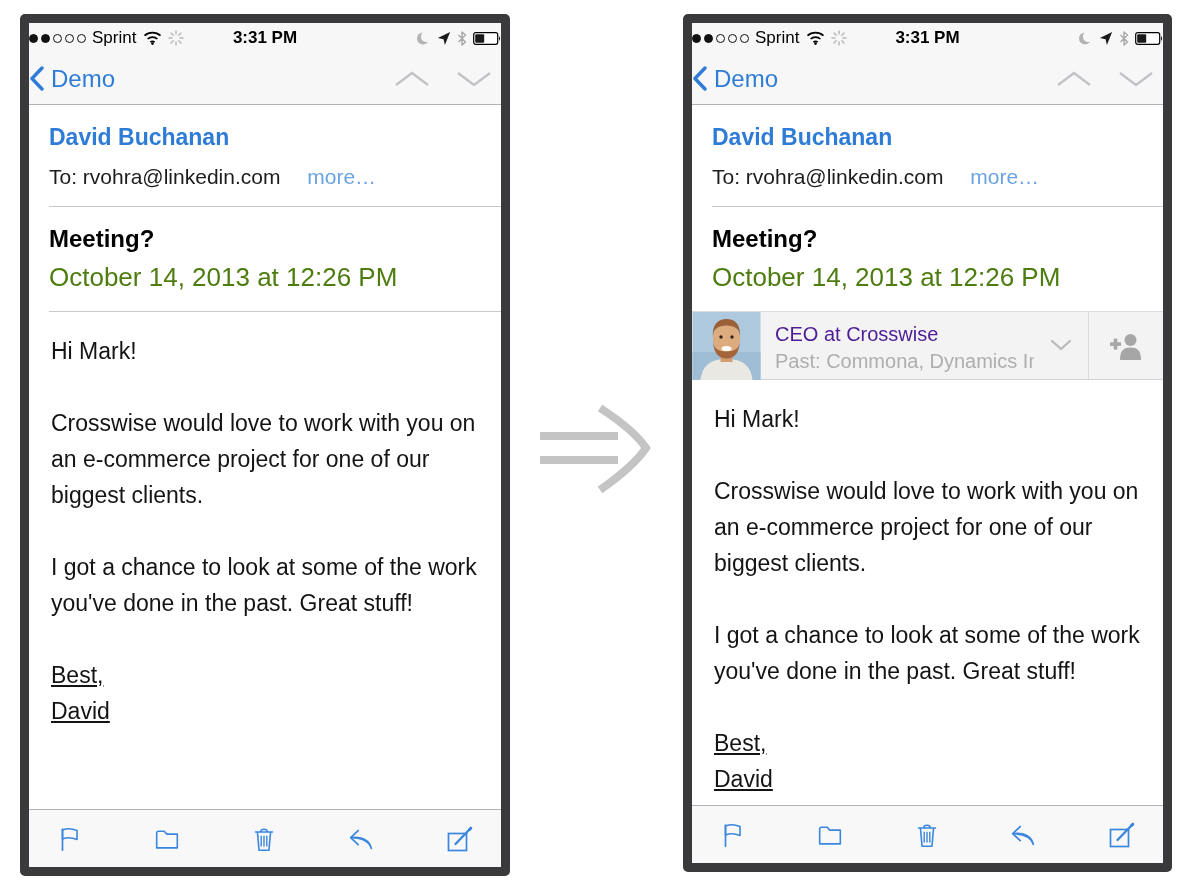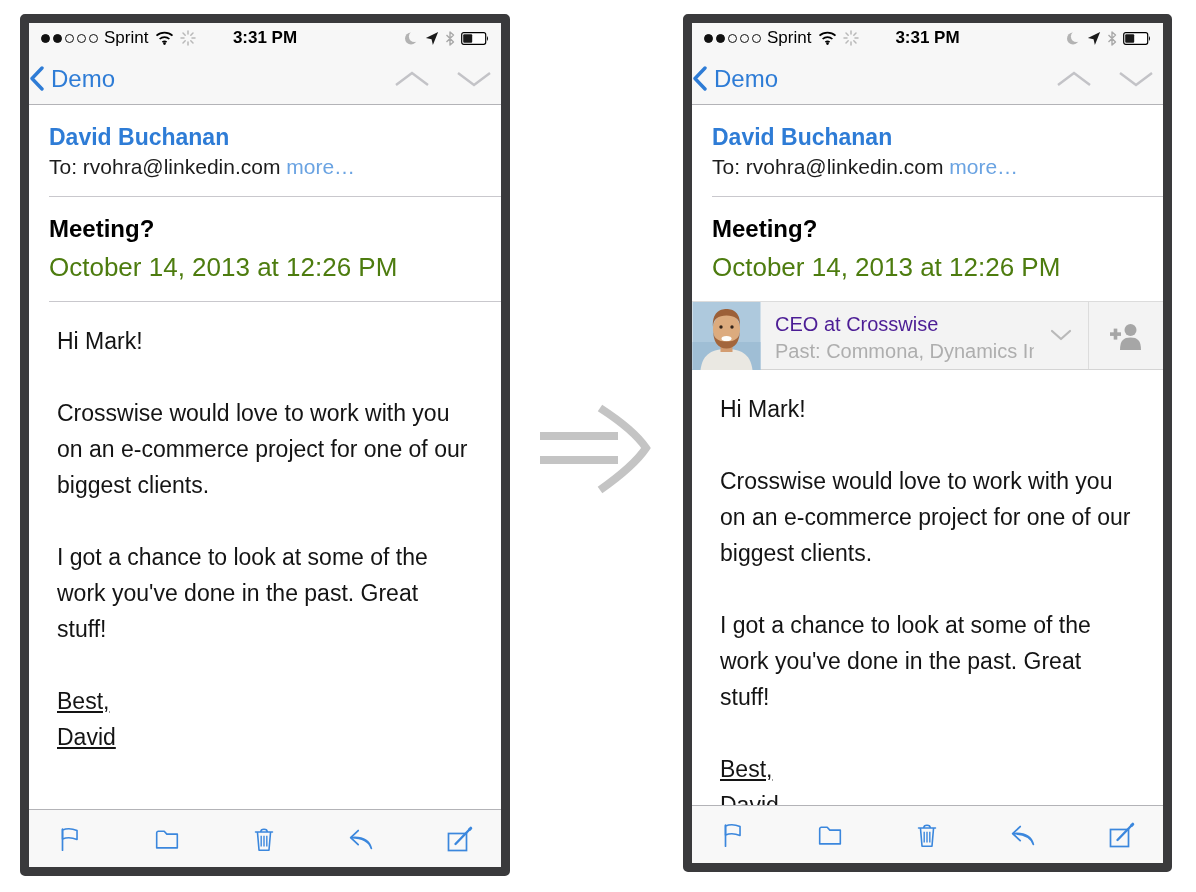--- a/index.html
+++ b/index.html
@@ -7,58 +7,58 @@
   body { font-family:"Liberation Sans", sans-serif; }
   .canvas { position:relative; width:1196px; height:892px; background:#fff; overflow:hidden; }
 
   
   .phone { position:absolute; background:#fff; border:9px solid #3a3a3c; border-radius:5px; overflow:hidden; }
   .phone.left  { left:20px;  top:14px; width:490px; height:862px; }
   .phone.right { left:683px; top:14px; width:489px; height:858px; }
   .screen { position:relative; width:100%; height:100%; background:#fff; overflow:hidden; }
 
   
-  .status-bar { height:30px; background:#f7f7f7; display:flex; align-items:center; padding:0 12px; position:relative; font-size:17px; color:#000; }
+  .status-bar { height:30px; background:#f7f7f7; display:flex; align-items:center; padding:0 0; position:relative; font-size:17px; color:#000; }
   .sig-dots { display:flex; gap:3px; align-items:center; margin-right:6px; }
   .dot { width:9px; height:9px; border-radius:50%; border:1.3px solid #111; }
   .dot.filled { background:#111; }
   .carrier { margin-right:7px; color:#000; }
   .sb-icon { display:flex; align-items:center; margin-right:6px; }
   .sb-time { position:absolute; left:0; right:0; text-align:center; font-weight:bold; pointer-events:none; }
   .sb-right { margin-left:auto; display:flex; align-items:center; gap:6px; z-index:1; }
 
   
   .nav-bar { height:52px; background:#f7f7f7; border-bottom:1px solid #b3b3b7; display:flex; align-items:center; padding:0 1px; }
   .back-btn { display:flex; align-items:center; gap:7px; color:#2e7cd6; font-size:24px; cursor:pointer; }
   .nav-chevrons { margin-left:auto; display:flex; gap:22px; align-items:center; padding-right:6px; }
 
   
   .email-header { padding:19px 20px 17px; }
-  .sender { color:#2e7cd6; font-weight:bold; font-size:23px; margin-bottom:4px; }
+  .sender { color:#2e7cd6; font-weight:bold; font-size:23px; margin-bottom:14px; }
   .to-line { font-size:21px; color:#1c1c1c; }
-  .more-link { color:#6aa3e2; }
+  .more-link { color:#6aa3e2;margin-left:21px; }
   .divider { border-bottom:1px solid #c9c8cd; margin-left:20px; }
 
   
   .subject-block { padding:18px 20px; }
   .subject { font-weight:bold; font-size:24px; color:#000000; margin-bottom:9px; }
   .date-line { font-size:26px; color:#4d7c0f; }
 
   
   .li-widget { height:69px; background:#f3f3f3; border-top:1px solid #dcdcdc; border-bottom:1px solid #d4d4d4; display:flex; align-items:stretch; }
   .li-avatar { width:69px; height:68px; flex:none; display:block; }
   .li-text { flex:1; min-width:0; padding:11px 0 0 14px; }
   .li-title { font-size:20px; color:#4c1d95; margin-bottom:4px; white-space:nowrap; overflow:hidden; }
   .li-sub { font-size:20px; color:#aeaeae; white-space:nowrap; overflow:hidden; }
   .li-chevron { align-self:center; padding:0 16px; cursor:pointer; }
   .li-vdiv { width:1px; background:#dcdcdc; }
   .li-add { width:74px; display:flex; align-items:center; justify-content:center; cursor:pointer; }
 
   
-  .mail-body { padding:21px 28px 0; font-size:23px; line-height:36px; color:#141414; }
+  .mail-body { padding:21px 22px 0; font-size:23px; line-height:36px; color:#141414; }
   .mail-body p { margin:0 0 36px; }
   .mail-body .sig p { margin:0;text-decoration:underline; }
 
   
   .toolbar { position:absolute; bottom:0; left:0; right:0; height:58px; background:#f8f8f8; border-top:1px solid #b3b3b7; display:flex; align-items:center; justify-content:space-between; padding:0 26px; }
   .tb-btn { display:flex; align-items:center; justify-content:center; cursor:pointer; }
 
   
   .transition-arrow { position:absolute; left:538px; top:402px; }
 </style>

